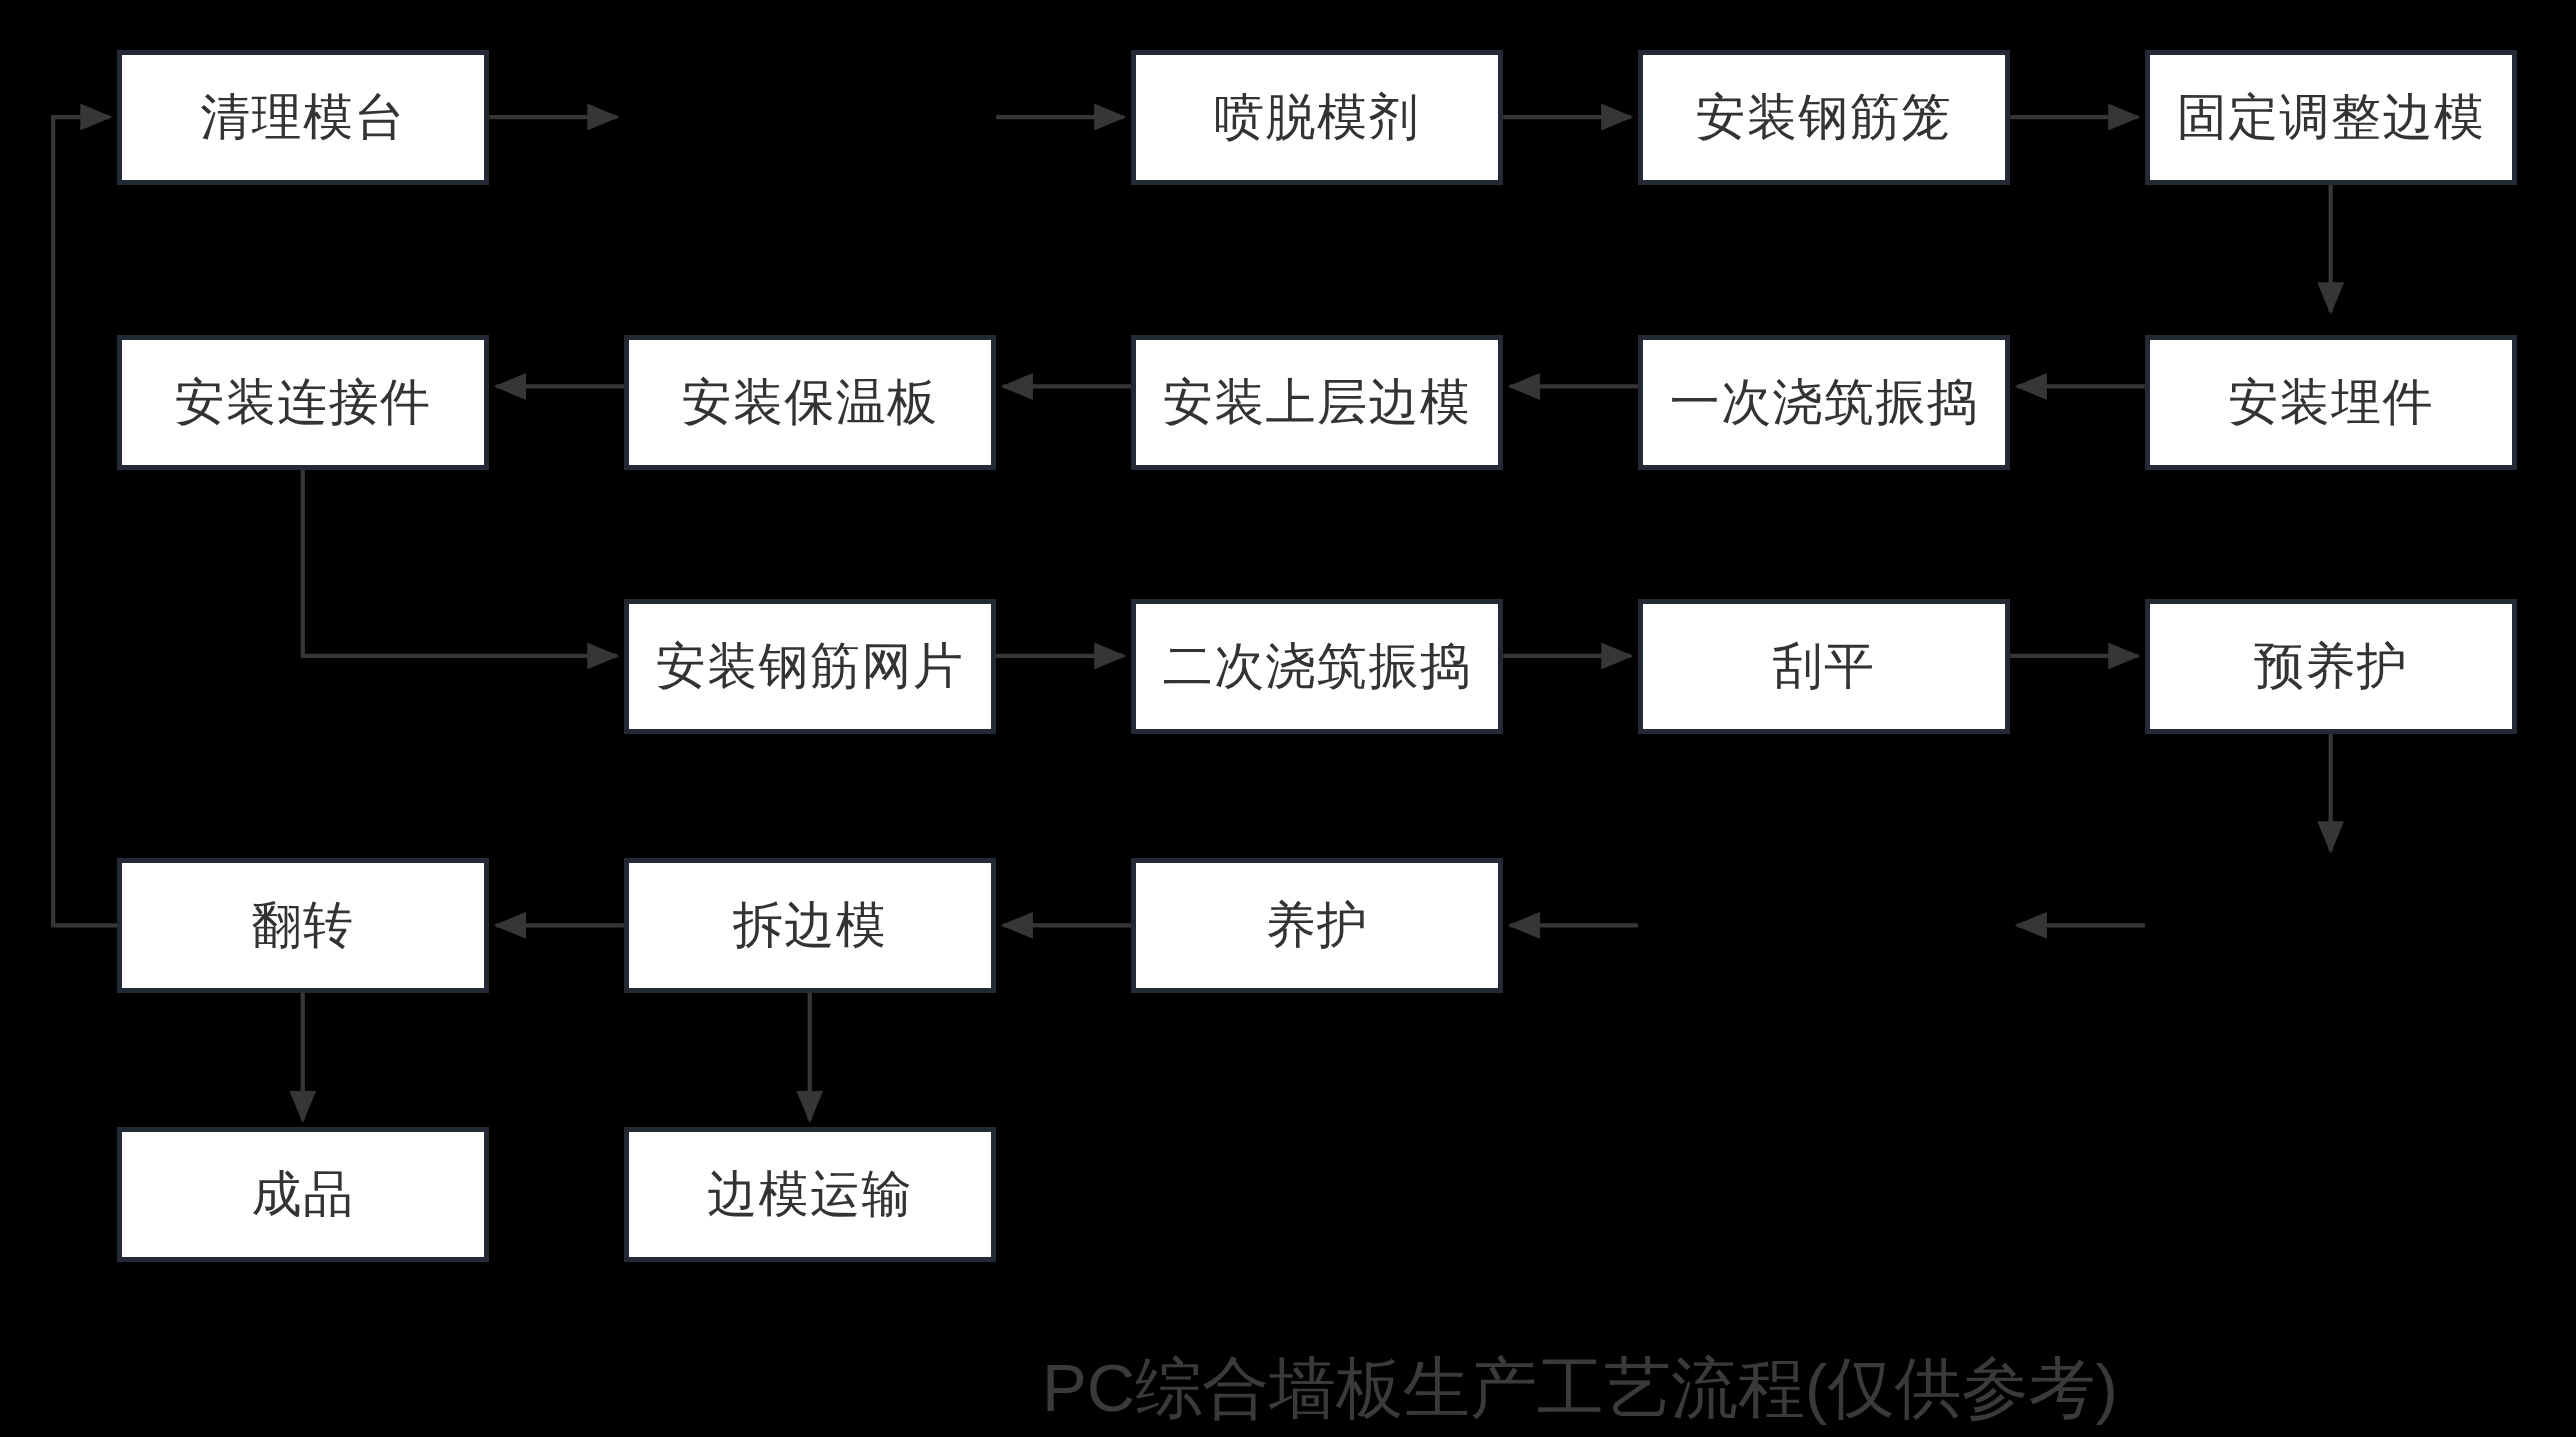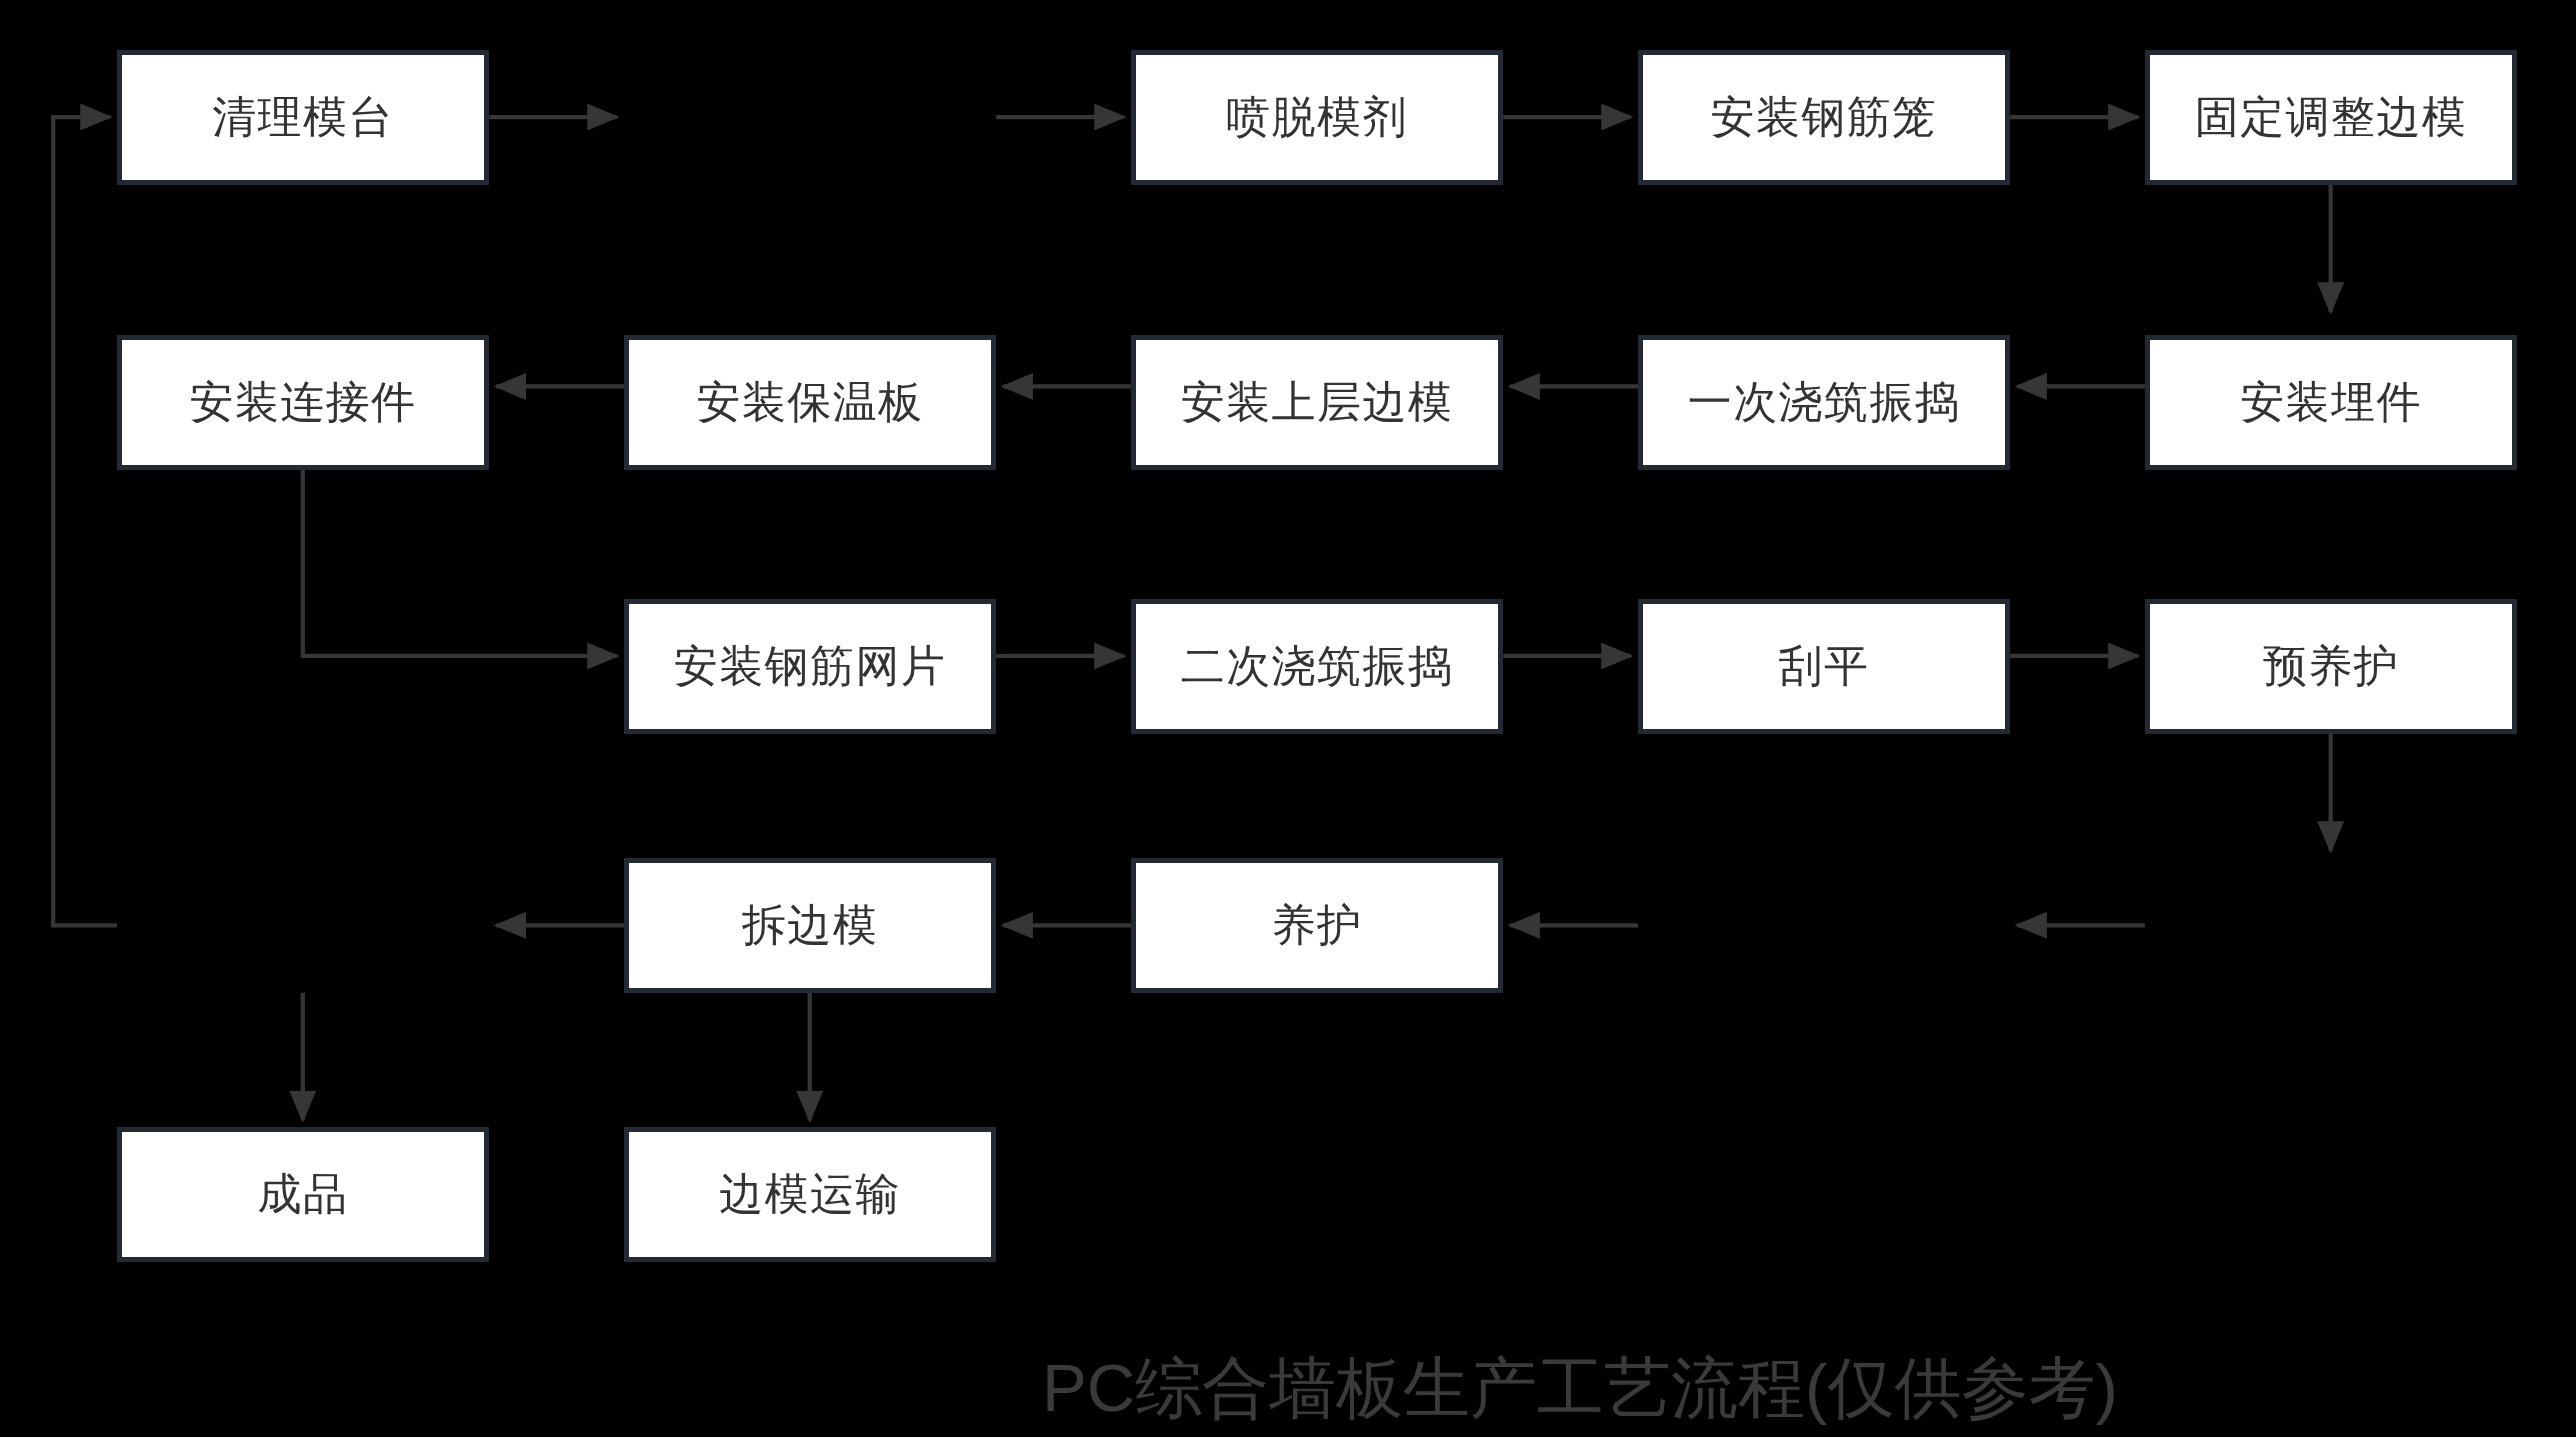--- a/index.html
+++ b/index.html
@@ -16,21 +16,21 @@
   .edge-layer path{stroke:var(--arrow,#363636);stroke-width:6;fill:none;}
   .edge-layer marker path{fill:var(--arrow,#363636);stroke:none;}
   .node{
     position:absolute;
     width:372px;height:135px;
     box-sizing:border-box;
     background:var(--node-fill,#fff);
     border:5.7px solid var(--node-border,#242a33);
     display:flex;align-items:center;justify-content:center;
     color:var(--node-text,#333);
-    font-size:44px;
+    font-size:50px;
     letter-spacing:1.4px;
     white-space:nowrap;
   }
   .c1{left:117px}.c2{left:624px}.c3{left:1131px}.c4{left:1638px}.c5{left:2145px}
   .r1{top:50px}.r2{top:335px}.r3{top:599px}.r4{top:858px}.r5{top:1127px}
   .diagram-title{
     position:absolute;
     left:1042px;top:1299px;
     width:1205px;
     color:var(--title-text,#3a3a3c);
@@ -91,20 +91,21 @@
   <div class="node r2 c2">安装保温板</div>
   <div class="node r2 c3">安装上层边模</div>
   <div class="node r2 c4">一次浇筑振捣</div>
   <div class="node r2 c5">安装埋件</div>
 
   <div class="node r3 c2">安装钢筋网片</div>
   <div class="node r3 c4">刮平</div>
   <div class="node r3 c3">二次浇筑振捣</div>
   <div class="node r3 c5">预养护</div>
 
+  <div class="node r4 c1">翻转</div>
   <div class="node r4 c2">拆边模</div>
   <div class="node r4 c3">养护</div>
 
   <div class="node r5 c1">成品</div>
   <div class="node r5 c2">边模运输</div>
 
   <div class="diagram-title">PC综合墙板生产工艺流程(仅供参考)</div>
 </div>
 
 

